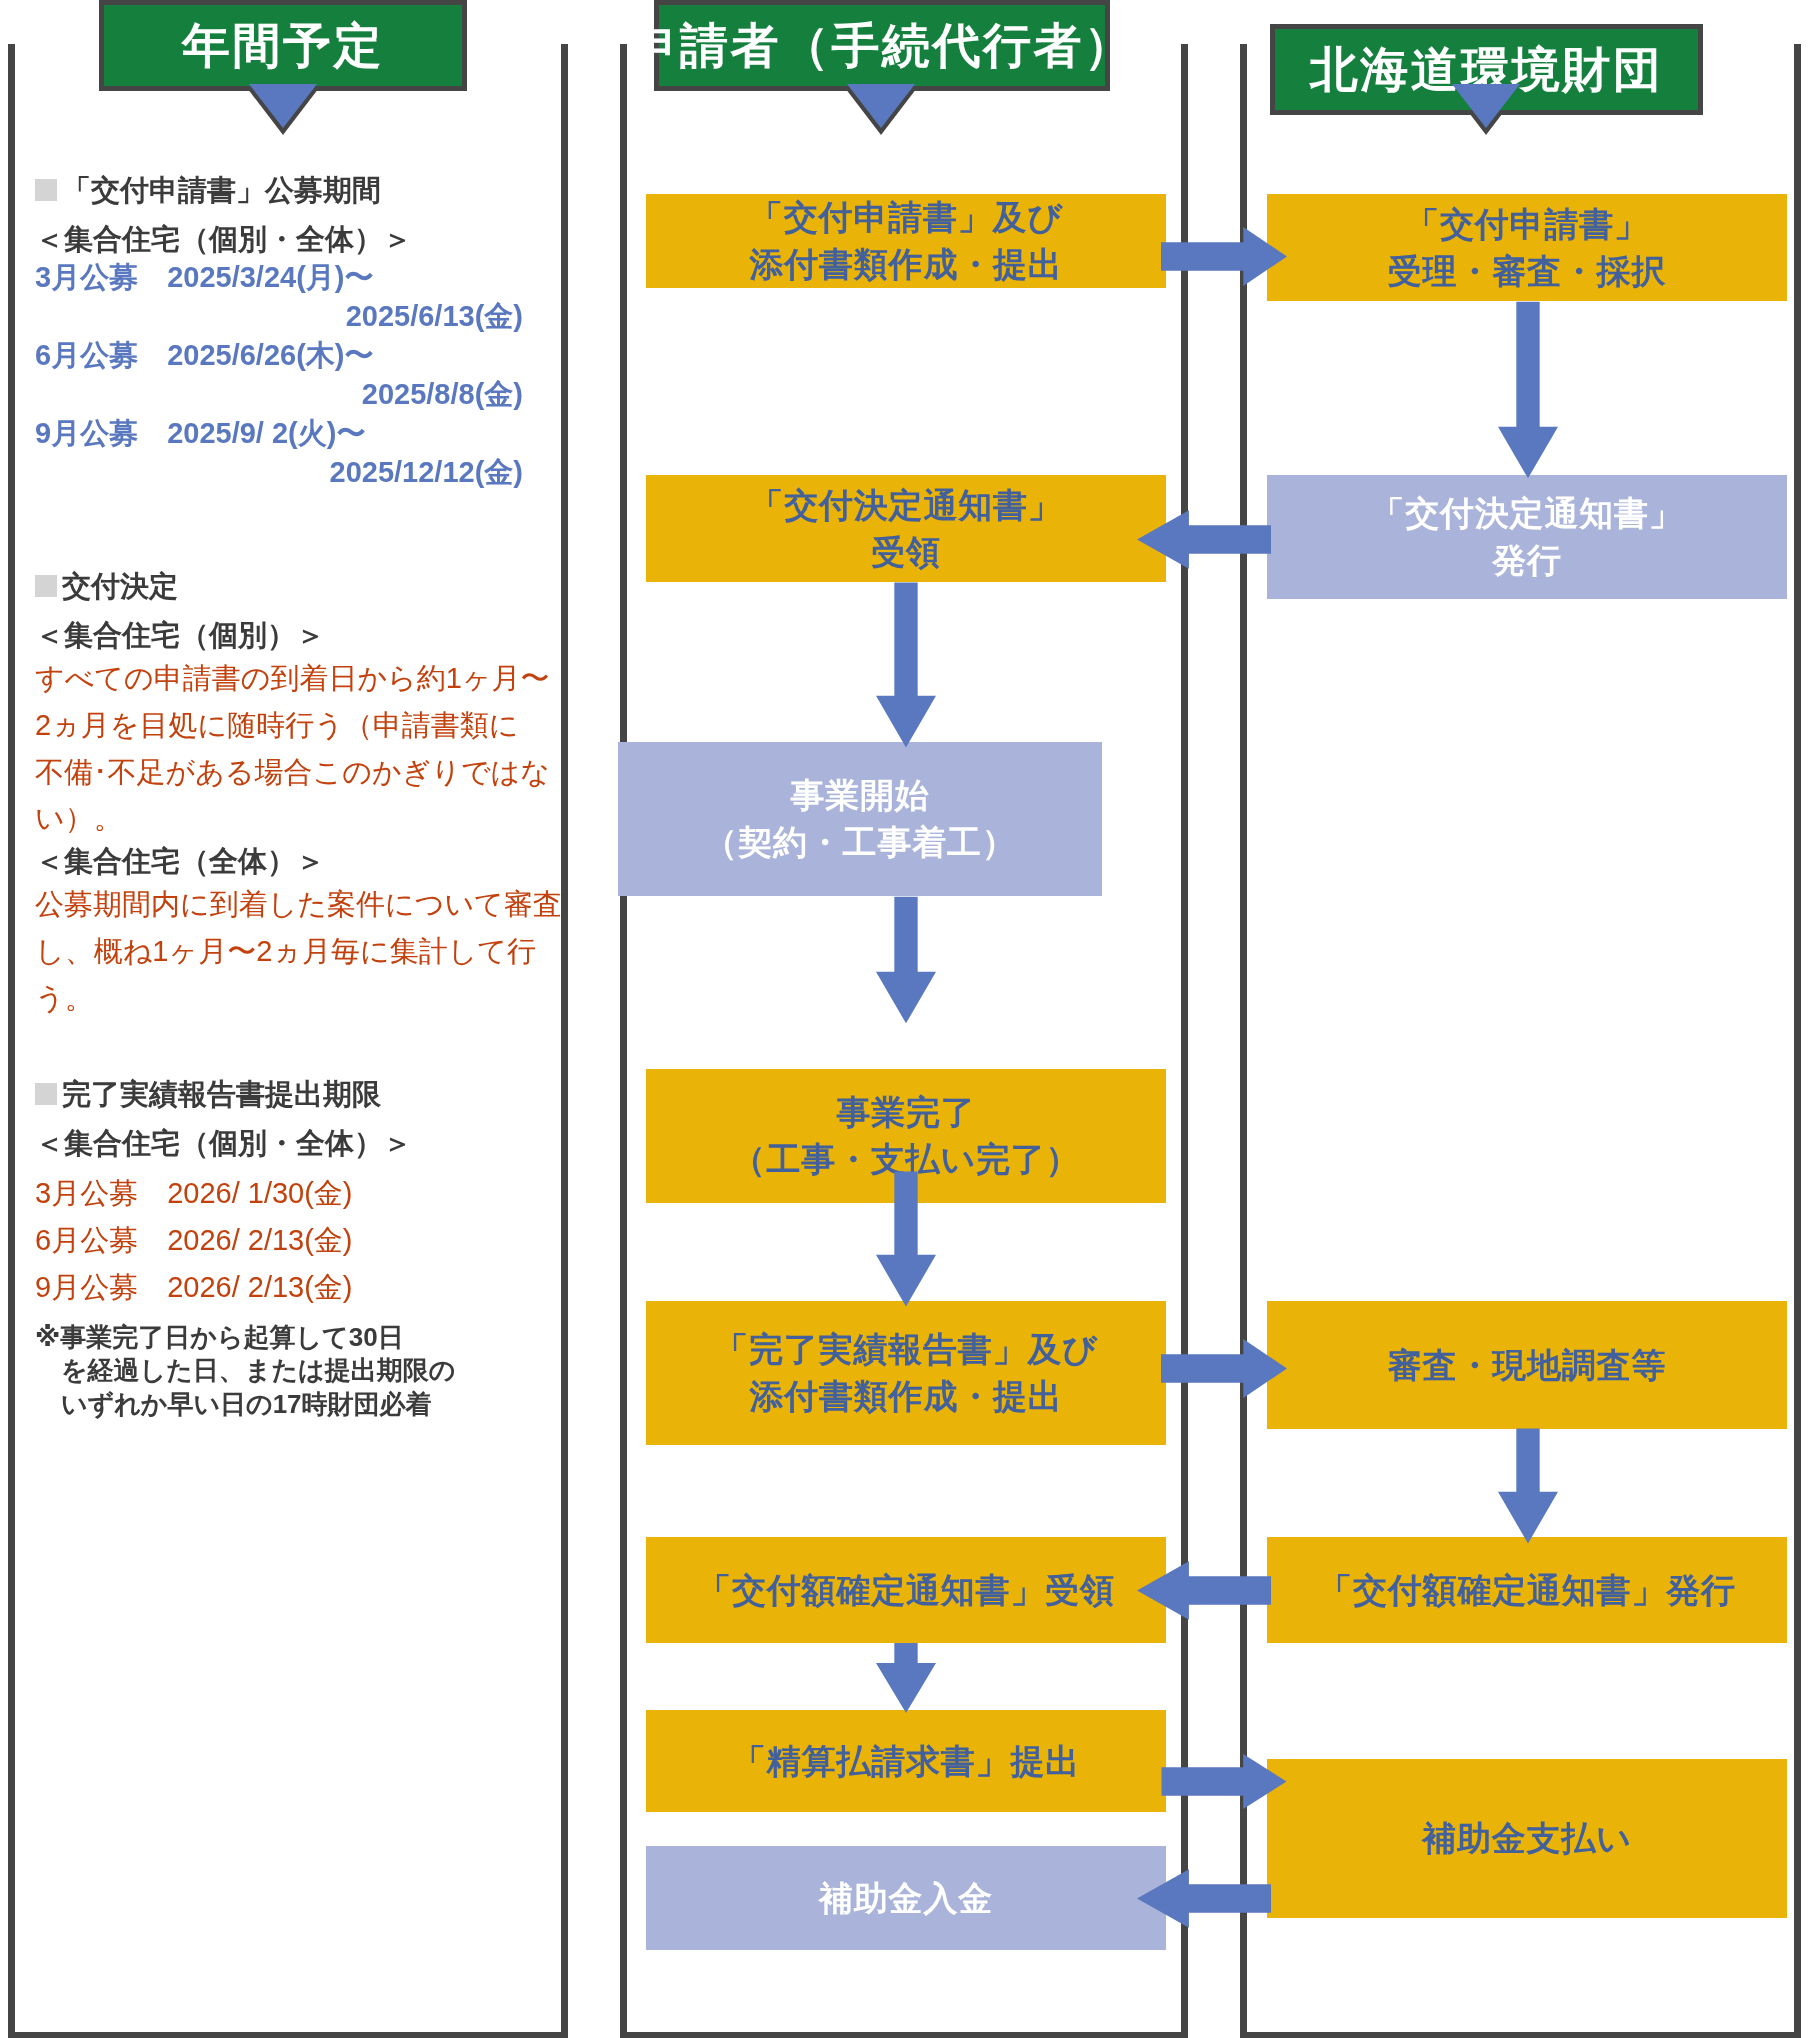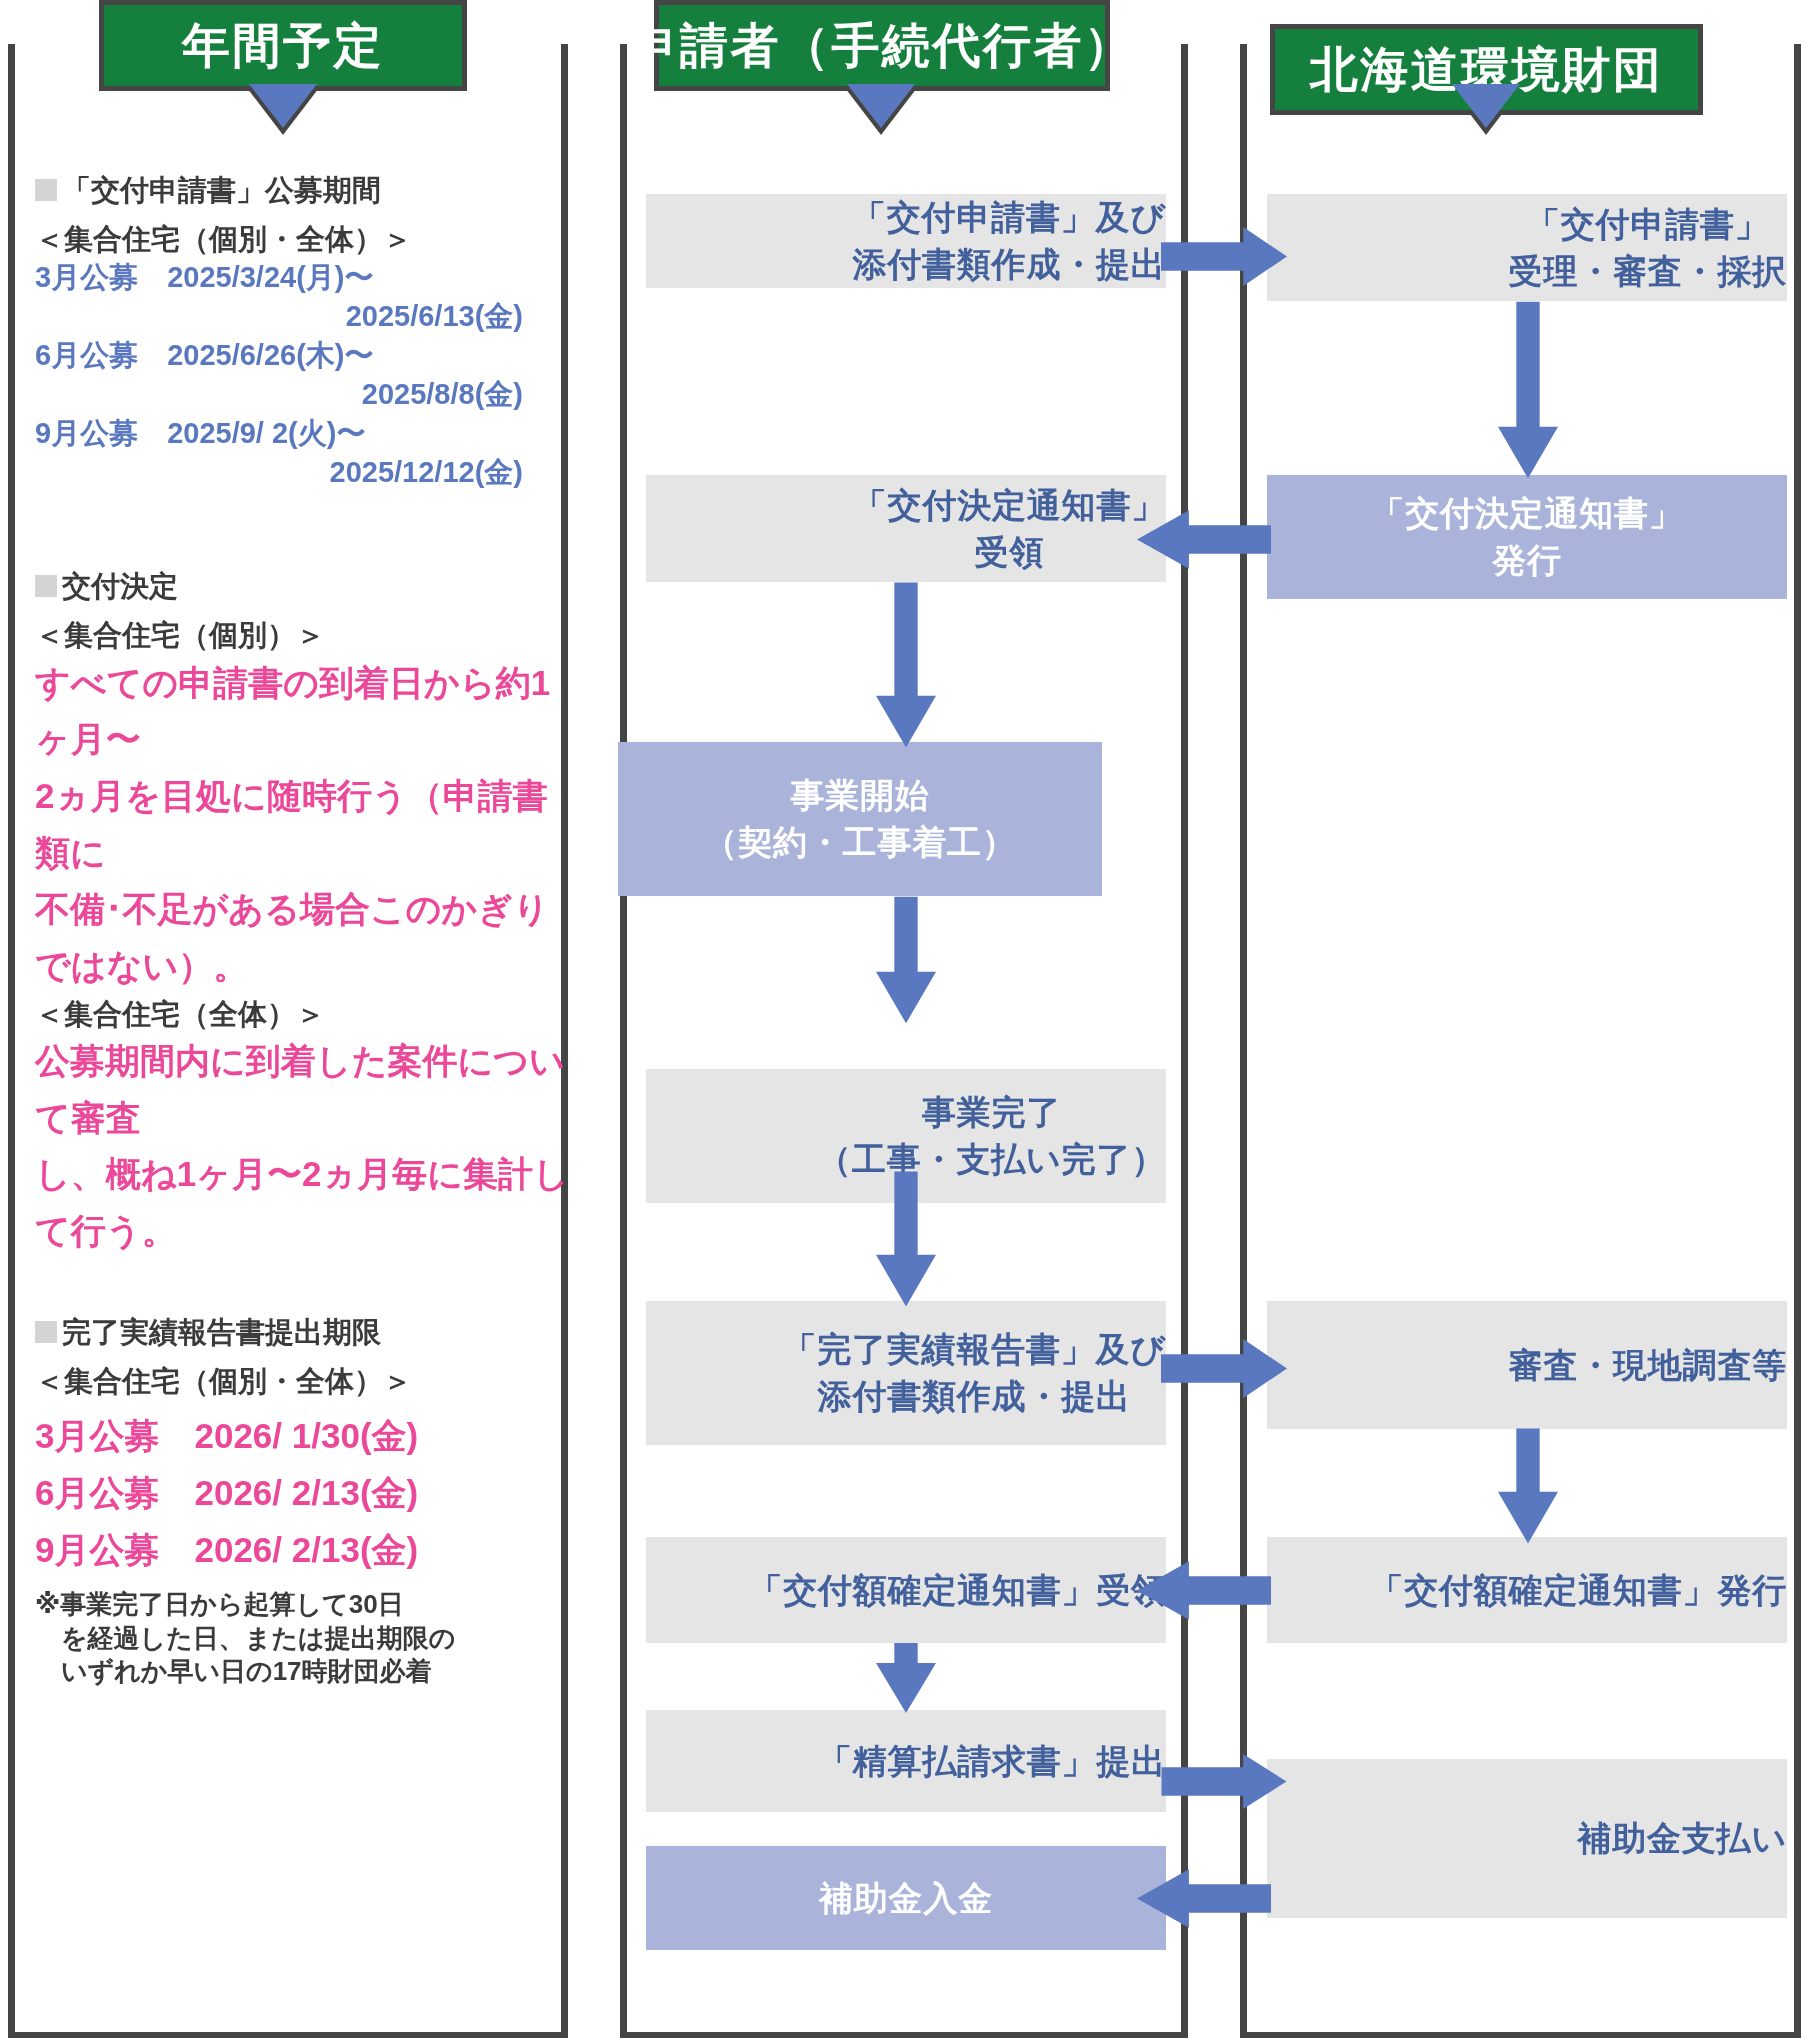--- a/index.html
+++ b/index.html
@@ -106,23 +106,23 @@
     line-height: 1.32;
   }
   .sched-blue {
     font-size: 29px;
     font-weight: 700;
     color: #5a78bf;
     line-height: 1.34;
     white-space: pre;
   }
   .sched-blue-w {
-    font-size: 35px;
-    font-weight: 700;
-    color: #ec4899;
+    font-size: 29px;
+    font-weight: 400;
+    color: #c2410c;
     line-height: 1.62;
   }
   .sched-note {
     font-size: 26px;
     font-weight: 700;
     color: #3b3b3b;
     line-height: 1.28;
     white-space: pre;
   }
   .gap-md { height: 54px; }
@@ -137,21 +137,21 @@
     text-align: center;
     z-index: 3;
   }
   .box-text {
     font-size: 34px;
     font-weight: 700;
     line-height: 1.38;
     white-space: pre-line;
     letter-spacing: 0.8px;
   }
-  .fill-light { background: #e5e5e5; justify-content: flex-end; }
+  .fill-light { background: #eab308; }
   .fill-light .box-text { color: #41609c; }
   .fill-lav   { background: #aab3da; }
   .fill-lav .box-text { color: #ffffff; }
 
   
   .arrow { position: absolute; z-index: 4; }
   .ar-color { fill: #5a78bf; }
 </style>
 </head>
 <body>

